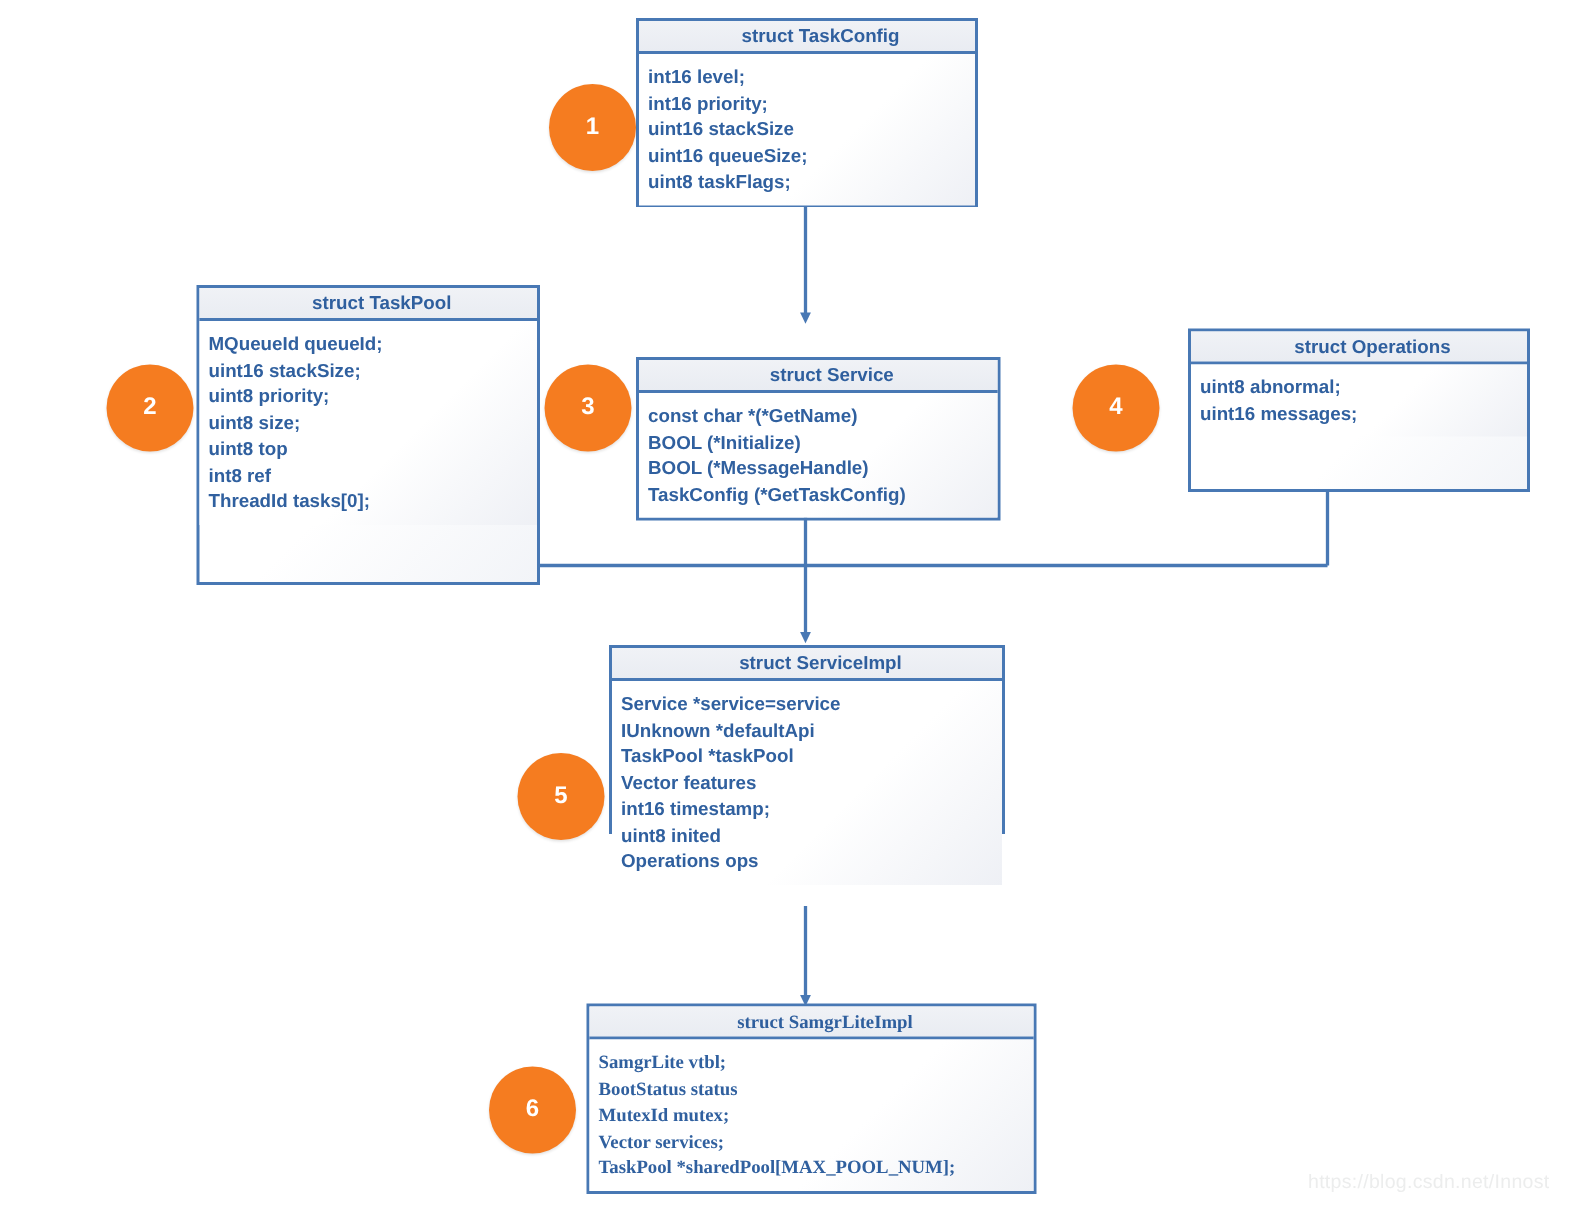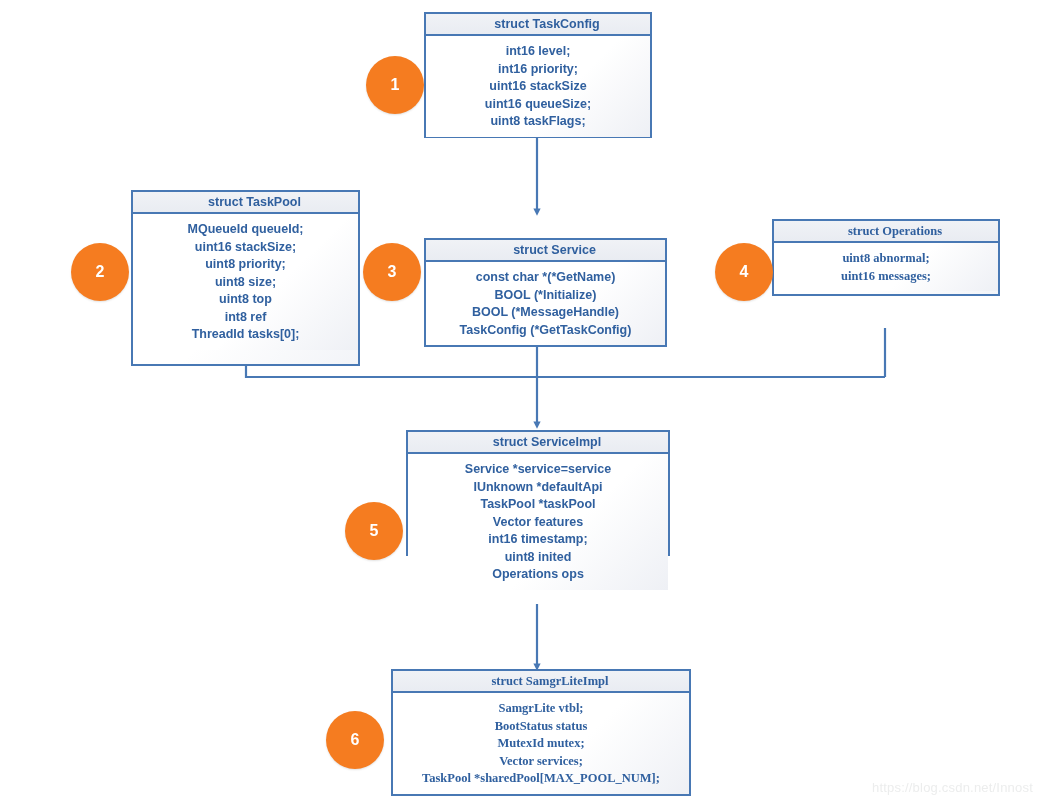--- a/index.html
+++ b/index.html
@@ -29,21 +29,20 @@
     color:#2f5f9e;
     background:linear-gradient(180deg,#f0f2f6 0%,#e9ecf2 100%);
     border-bottom:2px solid #4878b4;
     white-space:nowrap;
     overflow:hidden;
     padding-left:18px;
   }
   .uml-body{
     box-sizing:border-box;
     padding:7px 6px 6px 6px;
-    text-align:center;
     background:linear-gradient(135deg,#ffffff 0%,#ffffff 60%,#eef0f5 100%);
   }
   .uml-field{
     font-size:12.5px;
     font-weight:bold;
     color:#30609f;
     line-height:17.5px;
     white-space:nowrap;
   }
 
@@ -104,21 +103,21 @@
     <div class="uml-header">struct TaskConfig</div>
     <div class="uml-body">
       <div class="uml-field">int16 level;</div>
       <div class="uml-field">int16 priority;</div>
       <div class="uml-field">uint16 stackSize</div>
       <div class="uml-field">uint16 queueSize;</div>
       <div class="uml-field">uint8 taskFlags;</div>
     </div>
   </div>
 
-  <div class="uml-box" style="left:131px;top:190px;width:229px;height:176px;">
+  <div class="uml-box" style="left:131px;top:190px;width:229px;height:200px;">
     <div class="uml-header">struct TaskPool</div>
     <div class="uml-body">
       <div class="uml-field">MQueueId queueId;</div>
       <div class="uml-field">uint16 stackSize;</div>
       <div class="uml-field">uint8 priority;</div>
       <div class="uml-field">uint8 size;</div>
       <div class="uml-field">uint8 top</div>
       <div class="uml-field">int8 ref</div>
       <div class="uml-field">ThreadId tasks[0];</div>
     </div>
@@ -127,21 +126,21 @@
   <div class="uml-box" style="left:424px;top:219px;width:243px;height:109px;margin-top:19px;">
     <div class="uml-header">struct Service</div>
     <div class="uml-body">
       <div class="uml-field">const char *(*GetName)</div>
       <div class="uml-field">BOOL (*Initialize)</div>
       <div class="uml-field">BOOL (*MessageHandle)</div>
       <div class="uml-field">TaskConfig (*GetTaskConfig)</div>
     </div>
   </div>
 
-  <div class="uml-box" style="left:772px;top:219px;width:228px;height:77px;font-family:Liberation Serif, serif;">
+  <div class="uml-box" style="left:792px;top:219px;width:228px;height:109px;">
     <div class="uml-header">struct Operations</div>
     <div class="uml-body">
       <div class="uml-field">uint8 abnormal;</div>
       <div class="uml-field">uint16 messages;</div>
     </div>
   </div>
 
   <div class="uml-box" style="left:406px;top:430px;width:264px;height:126px;">
     <div class="uml-header">struct ServiceImpl</div>
     <div class="uml-body">

